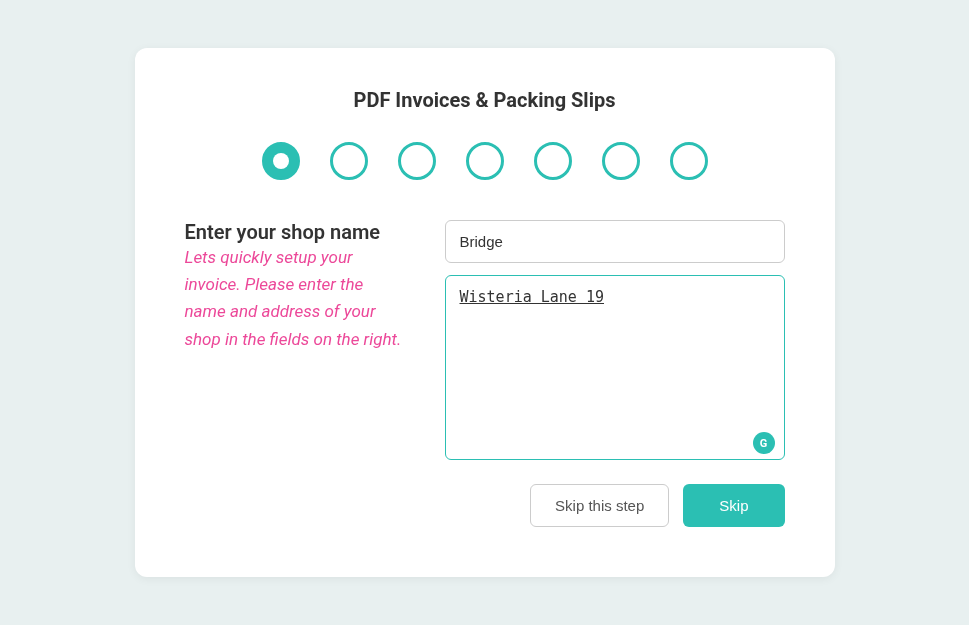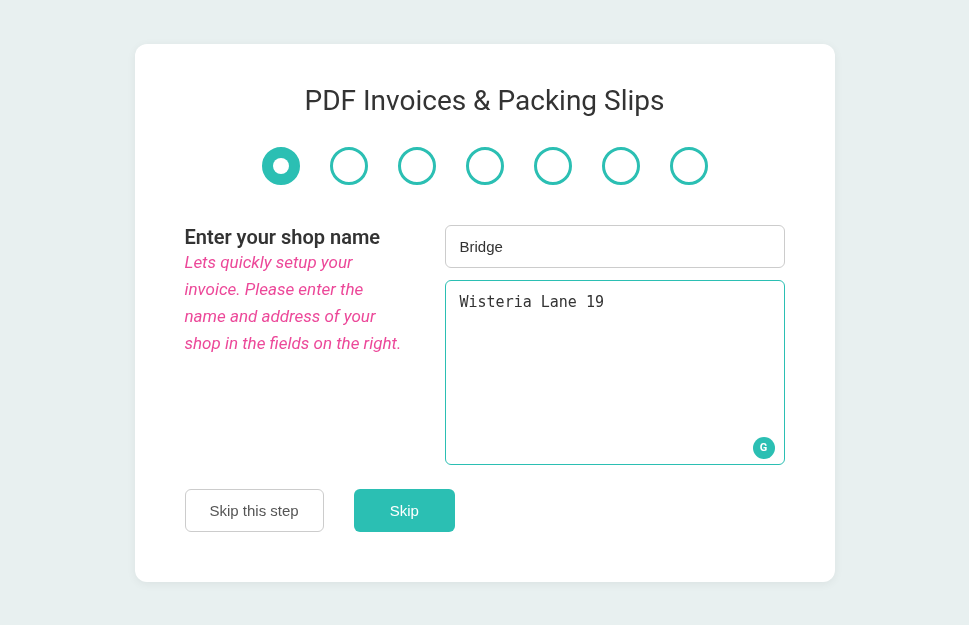--- a/index.html
+++ b/index.html
@@ -21,22 +21,22 @@
     .card {
       background-color: #ffffff;
       border-radius: 12px;
       width: 700px;
       padding: 40px 50px 50px 50px;
       box-shadow: 0 2px 10px rgba(0,0,0,0.06);
     }
 
     .title {
       text-align: center;
-      font-size: 28px;
-      font-weight: 400;
+      font-size: 20px;
+      font-weight: 700;
       color: #333;
       margin-bottom: 30px;
     }
 
     .stepper {
       display: flex;
       justify-content: center;
       align-items: center;
       gap: 30px;
       margin-bottom: 40px;
@@ -110,20 +110,21 @@
       width: 100%;
       height: 185px;
       padding: 12px 14px;
       border: 1.5px solid #2bbfb3;
       border-radius: 6px;
       font-size: 15px;
       color: #333;
       outline: none;
       resize: none;
       position: relative;
+      text-decoration: underline;
     }
 
     .textarea-wrapper {
       position: relative;
     }
 
     .grammarly-icon {
       position: absolute;
       bottom: 10px;
       right: 10px;
@@ -134,21 +135,22 @@
       display: flex;
       align-items: center;
       justify-content: center;
       color: white;
       font-size: 11px;
       font-weight: bold;
     }
 
     .button-row {
       display: flex;
-      gap: 30px;
+      justify-content: flex-end;
+      gap: 14px;
       margin-top: 20px;
     }
 
     .btn-skip {
       background: transparent;
       border: 1.5px solid #ccc;
       border-radius: 6px;
       padding: 12px 24px;
       font-size: 15px;
       color: #555;

